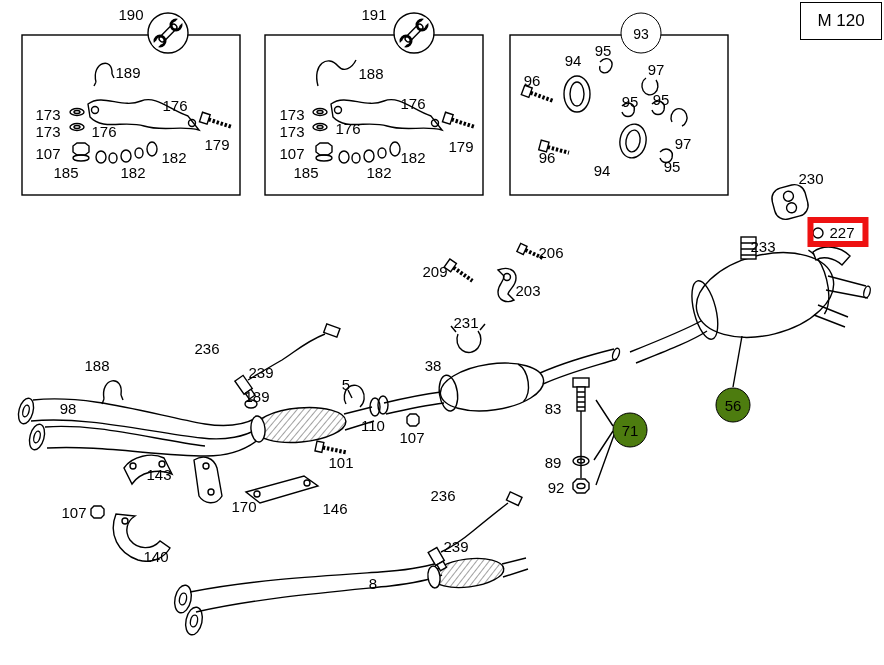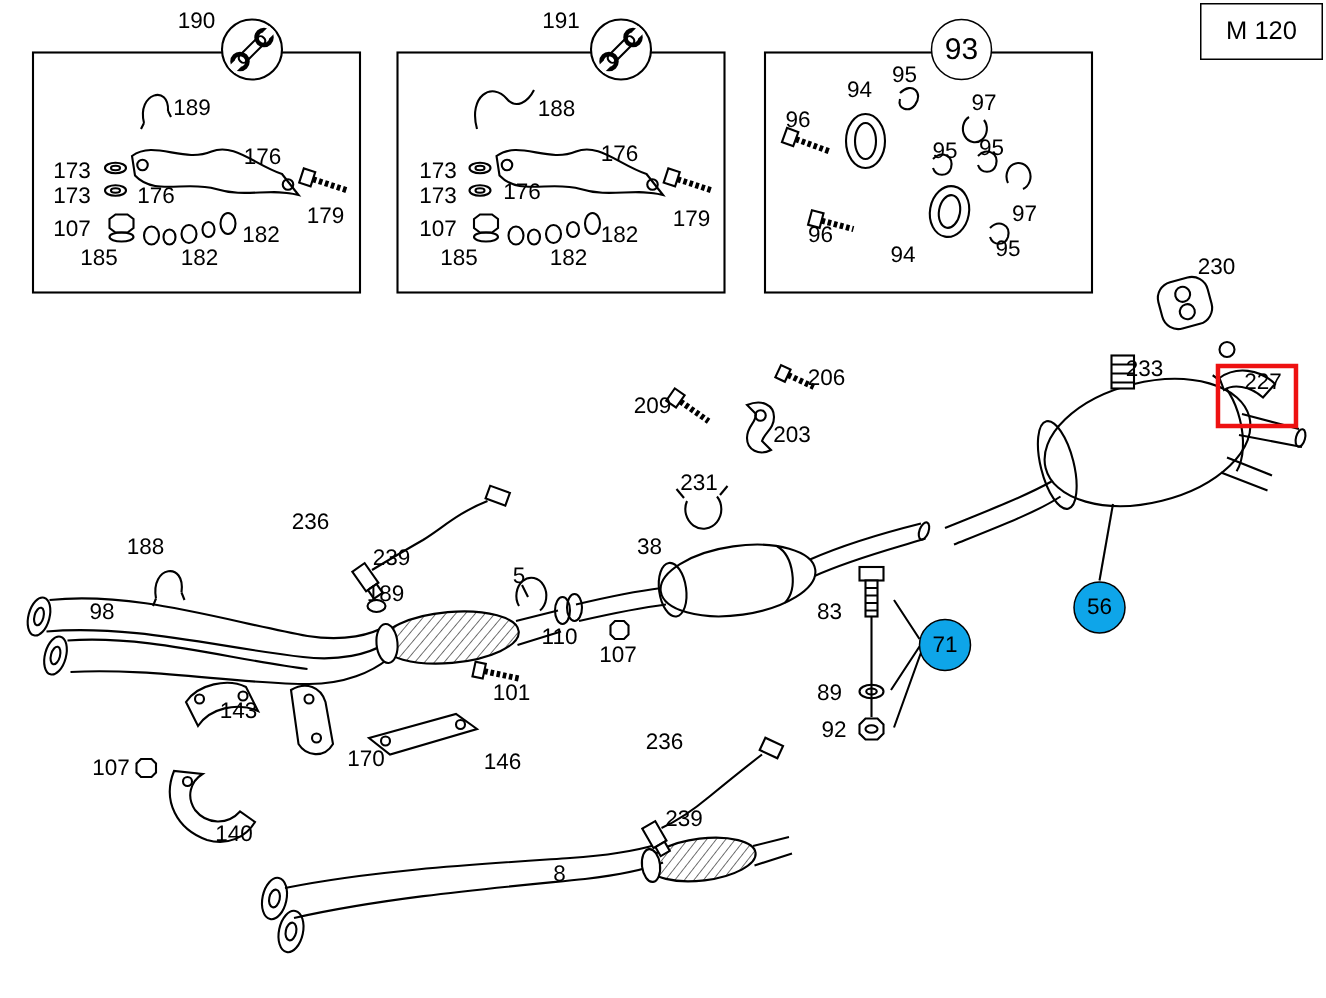--- a/index.html
+++ b/index.html
@@ -6,24 +6,24 @@
   #page{position:relative;width:884px;height:665px;background:#fff;overflow:hidden;
         font-family:"Liberation Sans", sans-serif;color:#000;}
   svg{position:absolute;left:0;top:0;}
   .ln{stroke:#000;fill:none;stroke-width:1.4;}
   .fl{stroke:#000;fill:#fff;stroke-width:1.4;}
   .thick{stroke:#000;stroke-width:4;stroke-dasharray:2.4 1.8;}
   #labels{position:absolute;left:0;top:0;width:884px;height:665px;}
   .label{position:absolute;transform:translate(-50%,-50%);font-size:15px;line-height:1;
          white-space:nowrap;}
   .label.circle{width:33px;height:33px;border:1.5px solid #000;border-radius:50%;
-         background:#0ea5e9;display:flex;align-items:center;justify-content:center;}
+         background:#4d7c0f;display:flex;align-items:center;justify-content:center;}
   .label.circle-lg{width:39px;height:39px;border:1.5px solid #000;border-radius:50%;
-         background:#fff;display:flex;align-items:center;justify-content:center;font-size:20px;}
-  .label.highlight{border:3px solid #0f172a;padding:2px 8px 20px 16px;margin-top:32px;}
+         background:#fff;display:flex;align-items:center;justify-content:center;font-size:14px;}
+  .label.highlight{border:6px solid #0f172a;padding:2px 8px 1px 16px;}
   #m102{position:absolute;left:800px;top:2px;width:80px;height:36px;border:1.5px solid #000;
         display:flex;align-items:center;justify-content:center;font-size:17px;}
 </style>
 </head>
 <body>
 
 <div id="page">
 
   <svg width="884" height="665" viewBox="0 0 884 665">
     <defs>

